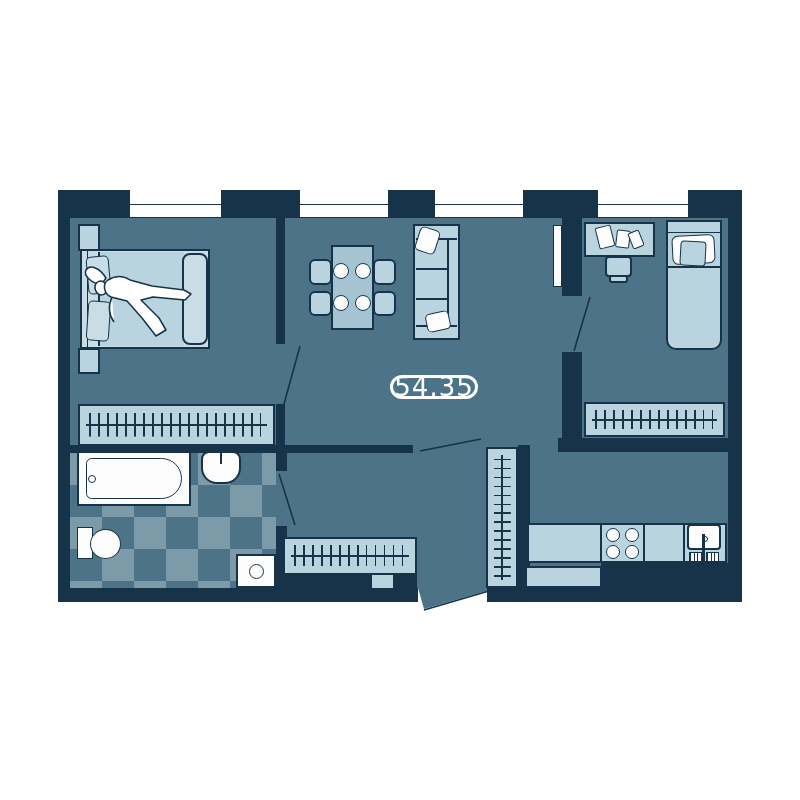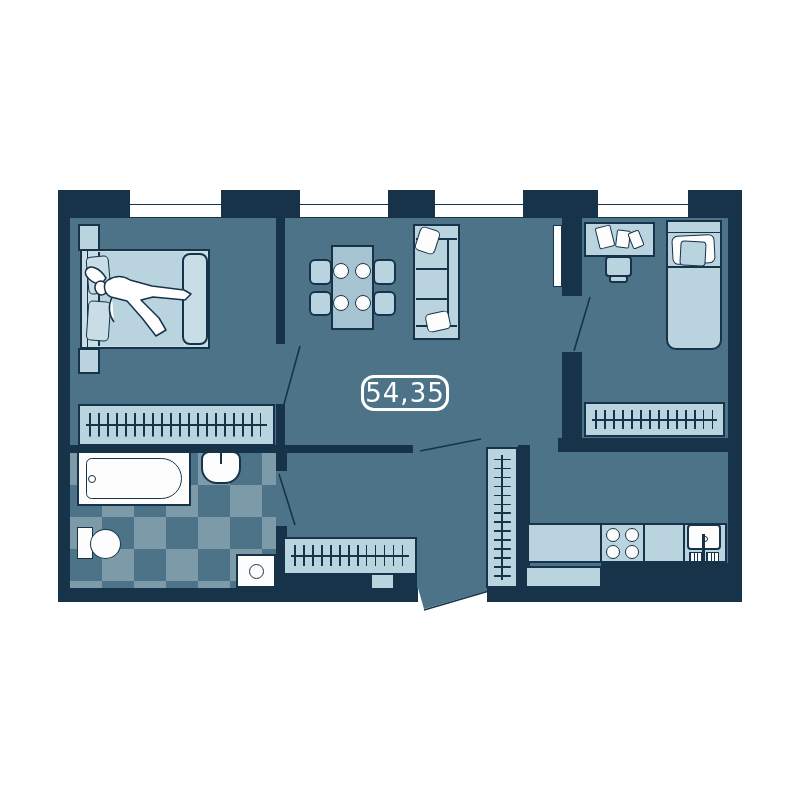--- a/index.html
+++ b/index.html
@@ -127,21 +127,21 @@
   <div class="abs light" style="left:413px;top:224px;width:47px;height:116px;">
     <div class="abs seam" style="left:1px;top:12px;width:41px;height:1.5px;"></div>
     <div class="abs seam" style="left:1px;top:99px;width:41px;height:1.5px;"></div>
     <div class="abs seam" style="left:32px;top:13px;width:1.5px;height:87px;"></div>
     <div class="abs seam" style="left:1px;top:42px;width:32px;height:1.5px;"></div>
     <div class="abs seam" style="left:1px;top:72px;width:32px;height:1.5px;"></div>
   </div>
   <div class="abs pillow" style="left:417px;top:228px;width:21px;height:25px;transform:rotate(18deg);"></div>
   <div class="abs pillow" style="left:426px;top:312px;width:24px;height:19px;transform:rotate(-12deg);"></div>
 
-  <div id="area-label" class="abs" style="left:361px;top:375px;width:88px;height:36px;text-align:center;">
+  <div id="area-label" class="abs" style="left:390px;top:375px;width:88px;height:24px;text-align:center;">
     <span>54,35</span>
   </div>
 
   <div class="abs light" style="left:584px;top:222px;width:71px;height:35px;"></div>
   <div class="abs pillow" style="left:597px;top:226px;width:16px;height:22px;transform:rotate(-14deg);border-radius:2px;"></div>
   <div class="abs pillow" style="left:616px;top:230px;width:14px;height:18px;transform:rotate(7deg);border-radius:2px;"></div>
   <div class="abs pillow" style="left:630px;top:231px;width:12px;height:17px;transform:rotate(-22deg);border-radius:2px;"></div>
   <div class="abs light" style="left:605px;top:256px;width:27px;height:21px;border-radius:4px;"></div>
   <div class="abs light" style="left:609px;top:275px;width:19px;height:8px;border-radius:3px;"></div>
 

